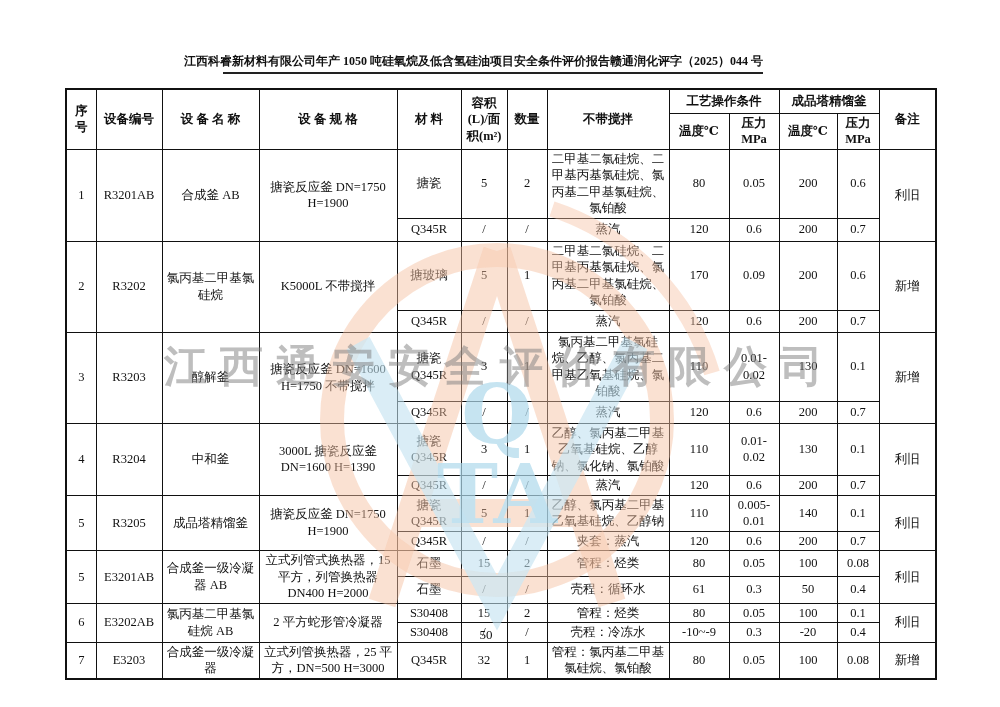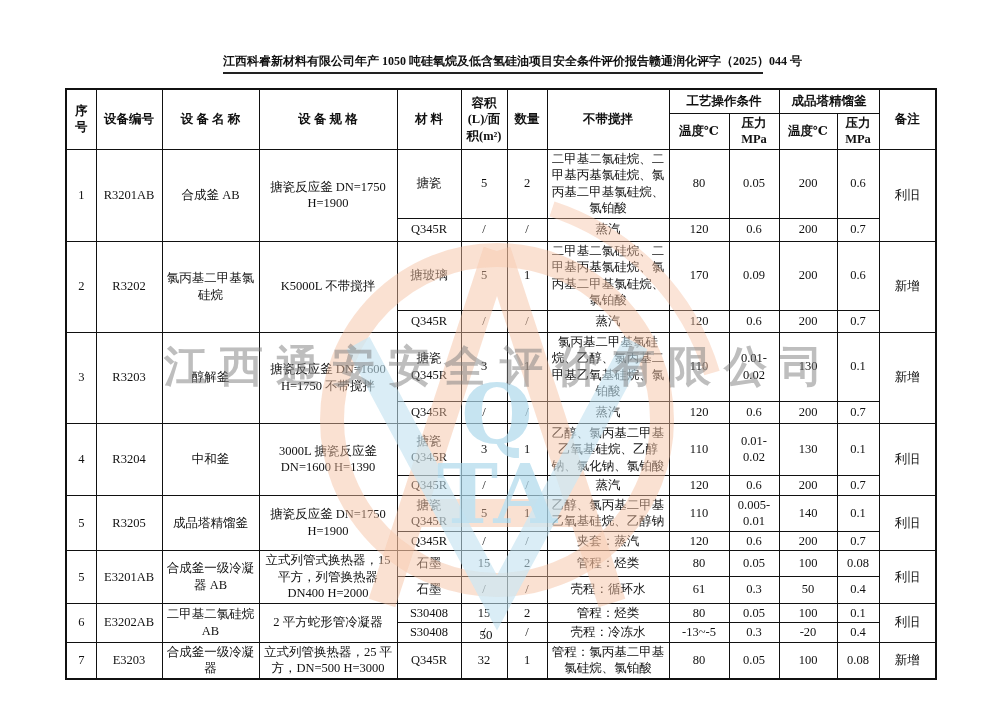--- a/index.html
+++ b/index.html
@@ -4,21 +4,21 @@
 <style>
   html,body{margin:0;padding:0;}
   body{
     width:1000px;height:707px;position:relative;background:#ffffff;
     font-family:"Liberation Serif","DejaVu Serif",serif;color:#111;
     overflow:hidden;
   }
   
   .doc-header{
     position:absolute;left:223px;top:50px;width:540px;height:20px;
-    border-bottom:2px solid #222;display:flex;justify-content:space-between;
+    border-bottom:2px solid #222;display:flex;justify-content:flex-end;
     align-items:flex-end;font-size:12px;font-weight:bold;padding-bottom:2px;
     z-index:1;white-space:nowrap;
   }
   
   .tbl-wrap{position:absolute;left:65px;top:88px;z-index:1;}
   table{border-collapse:collapse;table-layout:fixed;width:870px;border:2px solid #111;}
   th,td{
     border:1px solid #111;text-align:center;vertical-align:middle;
     padding:1px 2px;font-size:12.5px;line-height:1.32;overflow:hidden;
     word-break:break-word;
@@ -264,38 +264,38 @@
           <td>/</td>
           <td>壳程：循环水</td>
           <td>61</td>
           <td>0.3</td>
           <td>50</td>
           <td>0.4</td>
         </tr>
         <tr style="height: 18px;">
           <td rowspan="2">6</td>
           <td rowspan="2">E3202AB</td>
-          <td rowspan="2">二甲基二氯硅烷 AB</td>
+          <td rowspan="2">氯丙基二甲基氯硅烷 AB</td>
           <td rowspan="2" class="pre">2 平方蛇形管冷凝器</td>
           <td class="pre">S30408</td>
           <td>15</td>
           <td>2</td>
           <td>管程：烃类</td>
           <td>80</td>
           <td>0.05</td>
           <td>100</td>
           <td>0.1</td>
           <td rowspan="2">利旧</td>
         </tr>
         <tr style="height: 17px;">
           <td class="pre">S30408</td>
           <td>/</td>
           <td>/</td>
           <td>壳程：冷冻水</td>
-          <td>-13~-5</td>
+          <td>-10~-9</td>
           <td>0.3</td>
           <td>-20</td>
           <td>0.4</td>
         </tr>
         <tr style="height: 35px;">
           <td>7</td>
           <td>E3203</td>
           <td>合成釜一级冷凝器</td>
           <td class="pre">立式列管换热器，25 平
 方，DN=500 H=3000</td>

